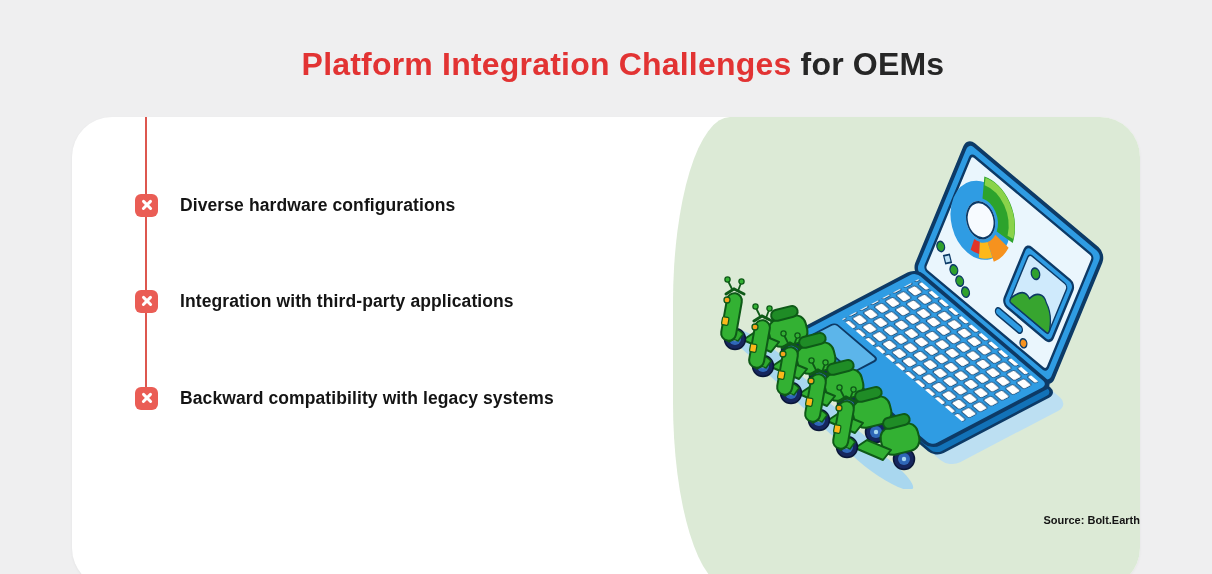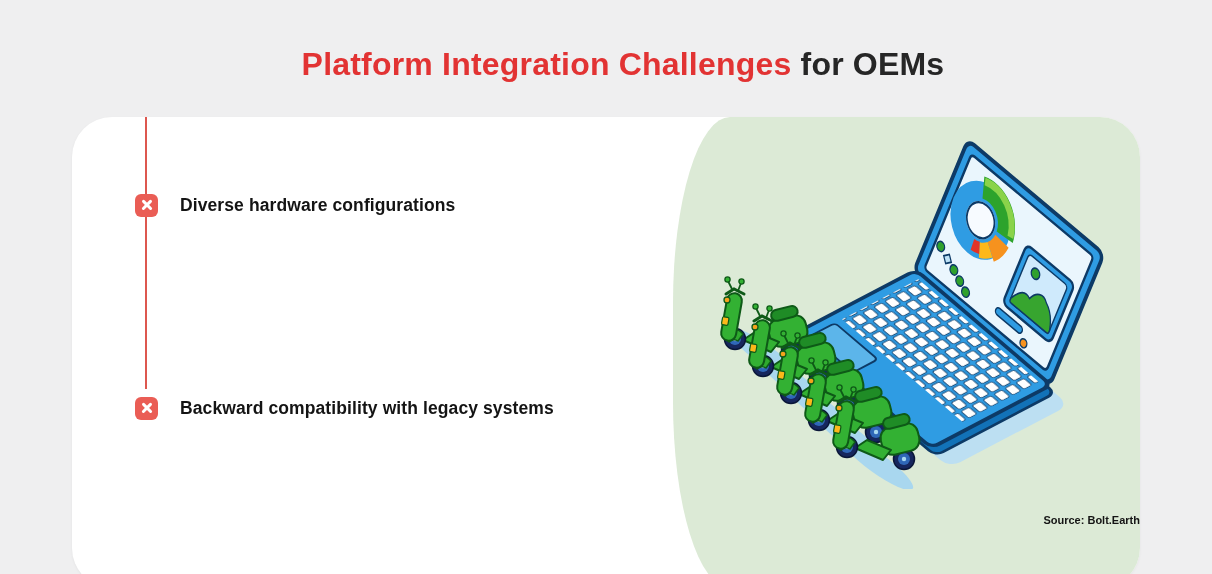--- a/index.html
+++ b/index.html
@@ -29,21 +29,21 @@
   .vline {
     position:absolute; left:73px; top:0; width:2px; height:272px;
     background:#dd574f;
   }
   .challenge {
     position:absolute; left:63px; height:24px;
     display:flex; align-items:center; gap:22px;
   }
   .challenge.c1 { top:76px; }
   .challenge.c2 { top:172px; }
-  .challenge.c3 { top:279px; }
+  .challenge.c3 { top:269px; }
   .x-badge {
     position:relative; width:23px; height:23px; flex:none;
     background:#ea5d55; border-radius:6px;
   }
   .x-badge::before, .x-badge::after {
     content:""; position:absolute; left:50%; top:50%;
     width:13px; height:3.2px; background:#ffffff; border-radius:2px;
   }
   .x-badge::before { transform:translate(-50%,-50%) rotate(45deg); }
   .x-badge::after  { transform:translate(-50%,-50%) rotate(-45deg); }
@@ -68,20 +68,24 @@
 
   <div class="card">
 
     <div class="blob"></div>
 
     <div class="vline"></div>
 
     <div class="challenge c1">
       <span class="x-badge"></span>
       <span class="challenge-label">Diverse hardware configurations</span>
+    </div>
+    <div class="challenge c2">
+      <span class="x-badge"></span>
+      <span class="challenge-label">Integration with third-party applications</span>
     </div>
     <div class="challenge c3">
       <span class="x-badge"></span>
       <span class="challenge-label">Backward compatibility with legacy systems</span>
     </div>
 
     <svg class="illustration" viewBox="632 117 508 372" xmlns="http://www.w3.org/2000/svg">
       <defs>
         <pattern id="kb" width="13" height="12.4" patternUnits="userSpaceOnUse">
           <rect x="1" y="1" width="10.5" height="9.2" rx="2" fill="#ffffff" stroke="#0d3a66" stroke-width="0.9"></rect>

